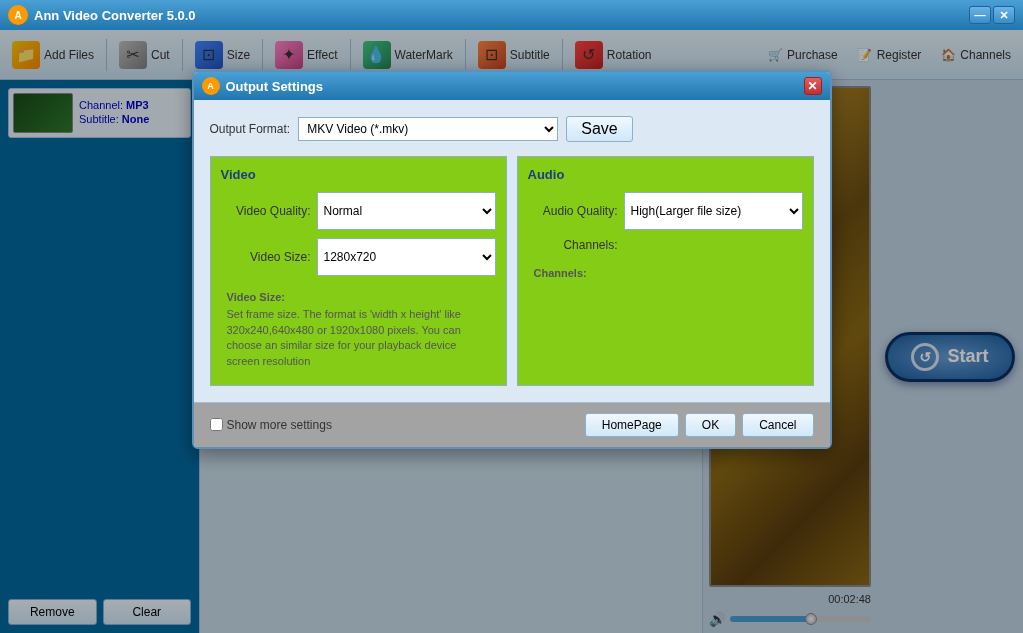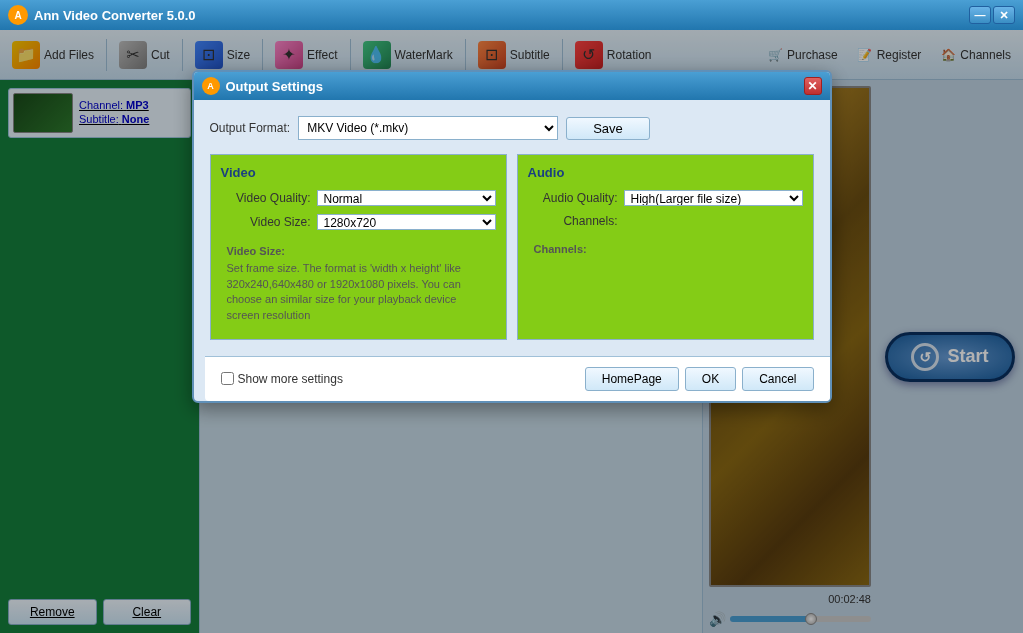--- a/index.html
+++ b/index.html
@@ -81,27 +81,26 @@
     
     .main-area {
       display: flex;
       height: calc(633px - 80px);
       background: #c8dce8;
     }
 
     
     .left-panel {
       width: 200px;
-      background: #15803d;
+      background: #0369a1;
       border-right: 1px solid #a0c0d8;
       padding: 8px;
       display: flex;
       flex-direction: column;
       gap: 22px;
-      text-decoration: underline;
     }
     .file-item {
       display: flex; gap: 6px; align-items: center;
       background: #e8f4fc;
       border: 1px solid #a0c8e0;
       border-radius: 3px;
       padding: 4px;
     }
     .file-thumb {
       width: 60px; height: 40px;
@@ -249,26 +248,26 @@
     }
     .format-label { font-size: 12px; color: #333; }
     .format-select {
       width: 260px; height: 24px;
       border: 1px solid #8ab0cc;
       background: white;
       font-size: 12px;
       padding: 0 4px;
     }
     .save-btn {
-      padding: 3px 26px;
+      padding: 3px 14px;
       background: linear-gradient(to bottom, #f0f8ff, #d0e8f8);
       border: 1px solid #8ab0cc;
       border-radius: 3px;
       cursor: pointer;
-      font-size: 13px;
+      font-size: 16px;
     }
 
     
     .panels-row {
       display: flex; gap: 10px;
     }
     .panel-box {
       flex: 1;
       border: 1px solid #8ab0cc;
       border-radius: 0;
@@ -279,41 +278,40 @@
       font-size: 13px; font-weight: bold; color: #1a4080;
       margin-bottom: 10px;
     }
     .field-row {
       display: flex; align-items: center; gap: 6px; margin-bottom: 8px;
     }
     .field-label {
       width: 90px; font-size: 12px; color: #333; text-align: right;
     }
     .field-select {
-      flex: 1; height: 16px;
+      flex: 1; height: 38px;
       border: 1px solid #8ab0cc;
       background: white;
       font-size: 12px;
       padding: 0 2px;
     }
     .desc-box {
       margin-top: 8px; padding: 6px;
       font-size: 11px; color: #555;
       line-height: 1.4;
     }
     .desc-title { font-weight: bold; margin-bottom: 2px; font-size: 11px; }
 
     
     .dialog-footer {
       padding: 10px 16px;
       display: flex; align-items: center;
       border-top: 1px solid #a0c0d8;
-      background: #ffffff;
+      background: #a3a3a3;
       border-radius: 0 0 4px 4px;
-      margin-left: 11px;
     }
     .show-more-cb { margin-right: 4px; }
     .show-more-label { font-size: 12px; color: #333; flex: 1; }
     .footer-btn {
       padding: 4px 16px;
       border: 1px solid #8ab0cc;
       border-radius: 3px;
       cursor: pointer;
       font-size: 12px;
       background: linear-gradient(to bottom, #f0f8ff, #d0e8f8);

